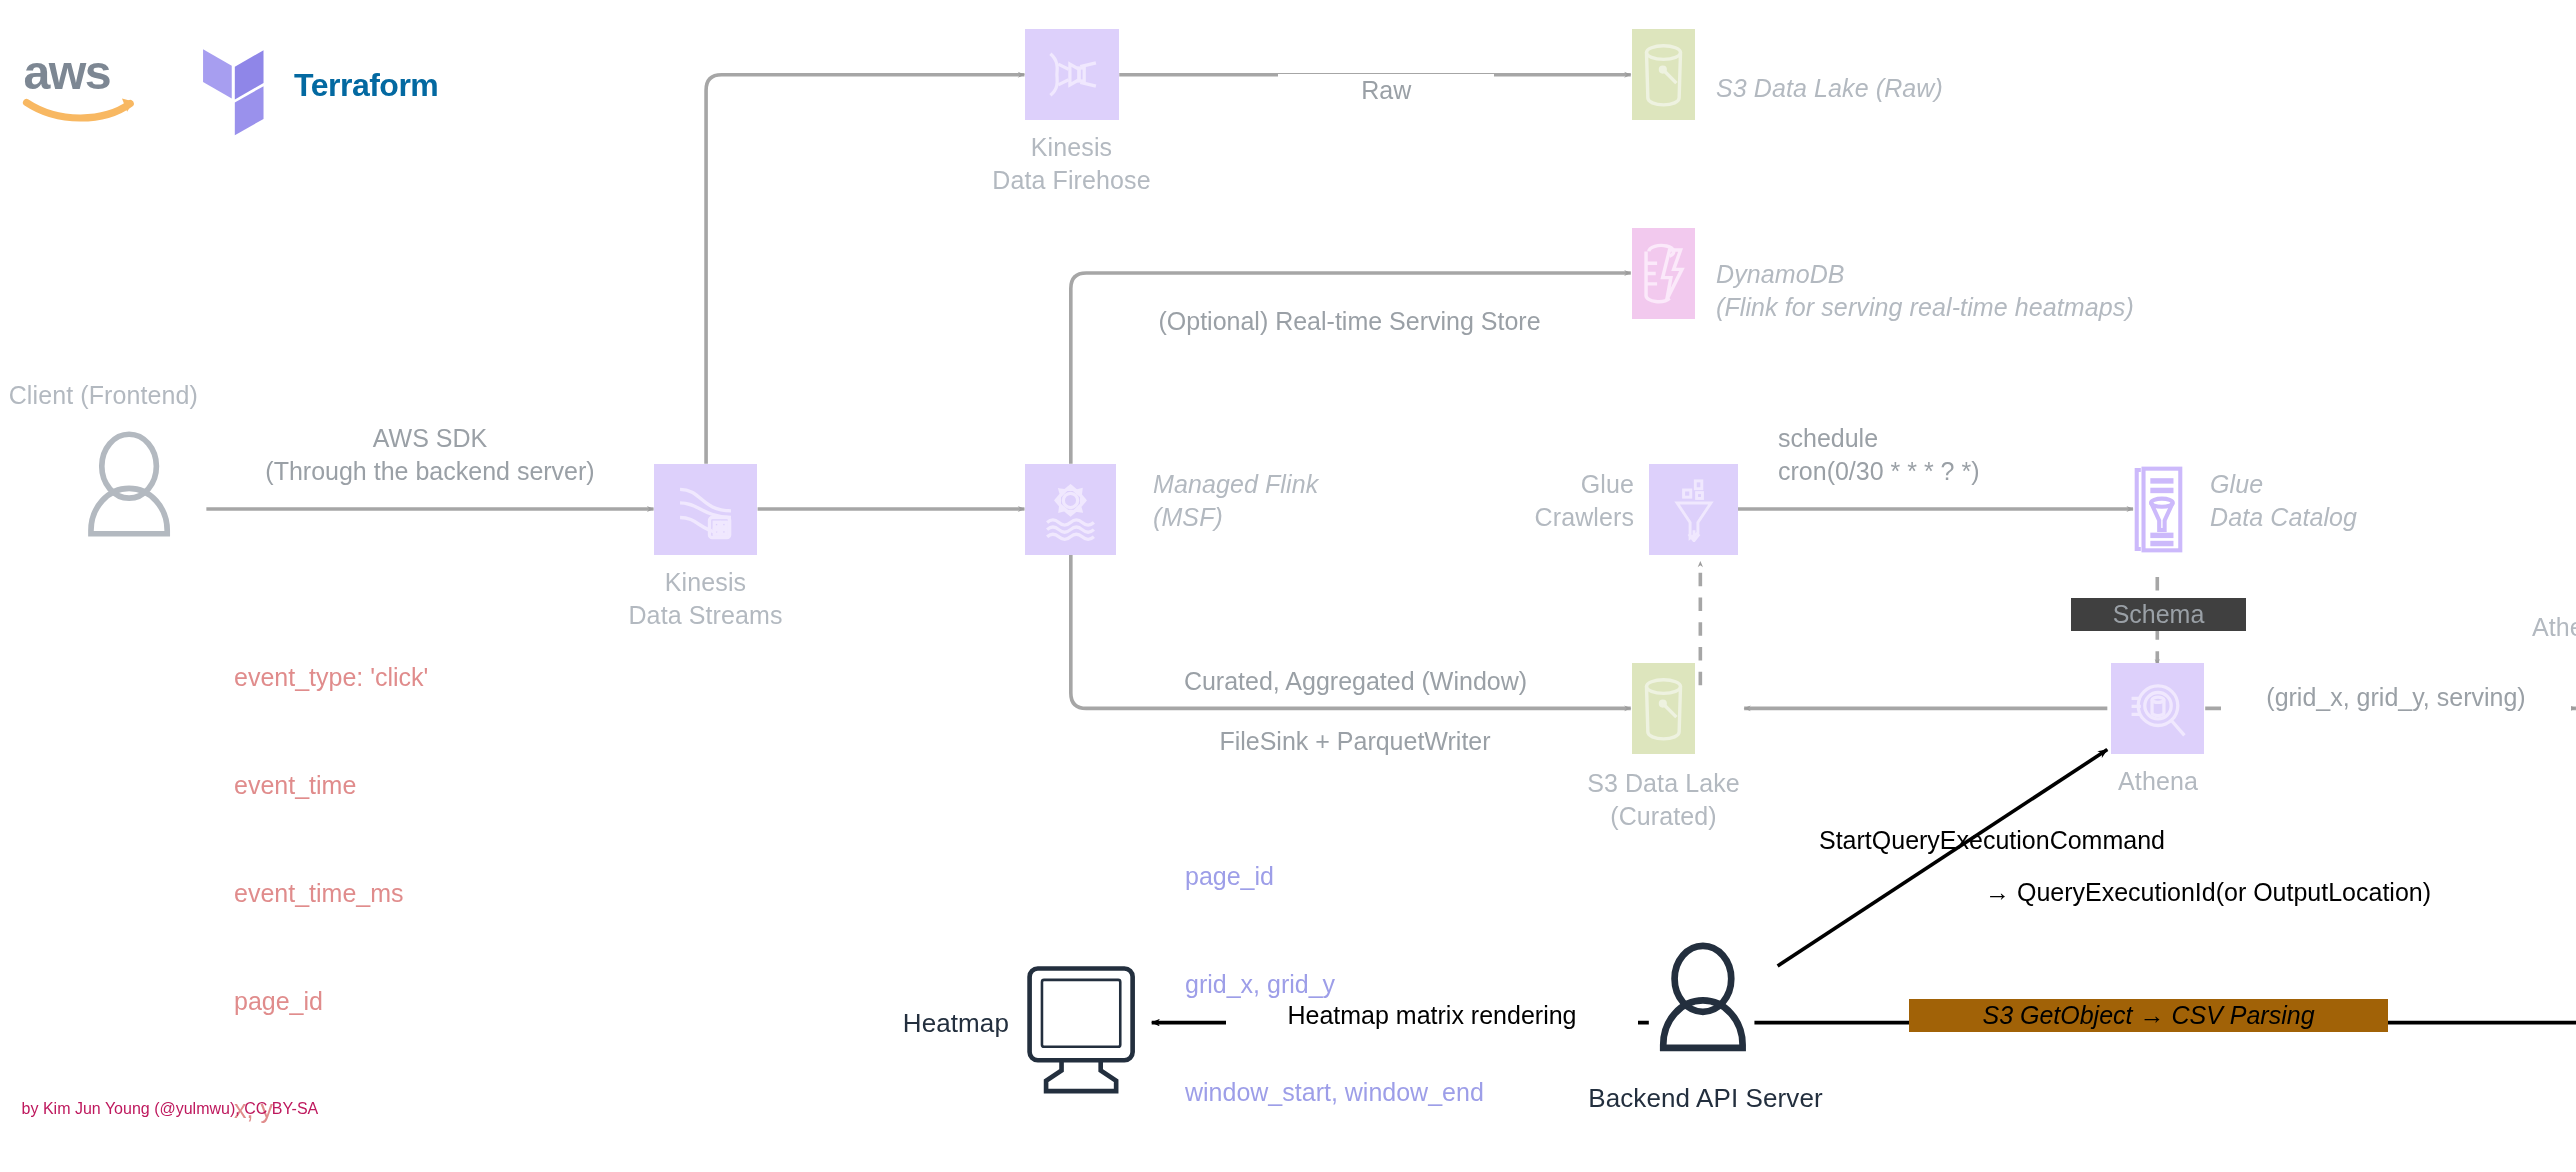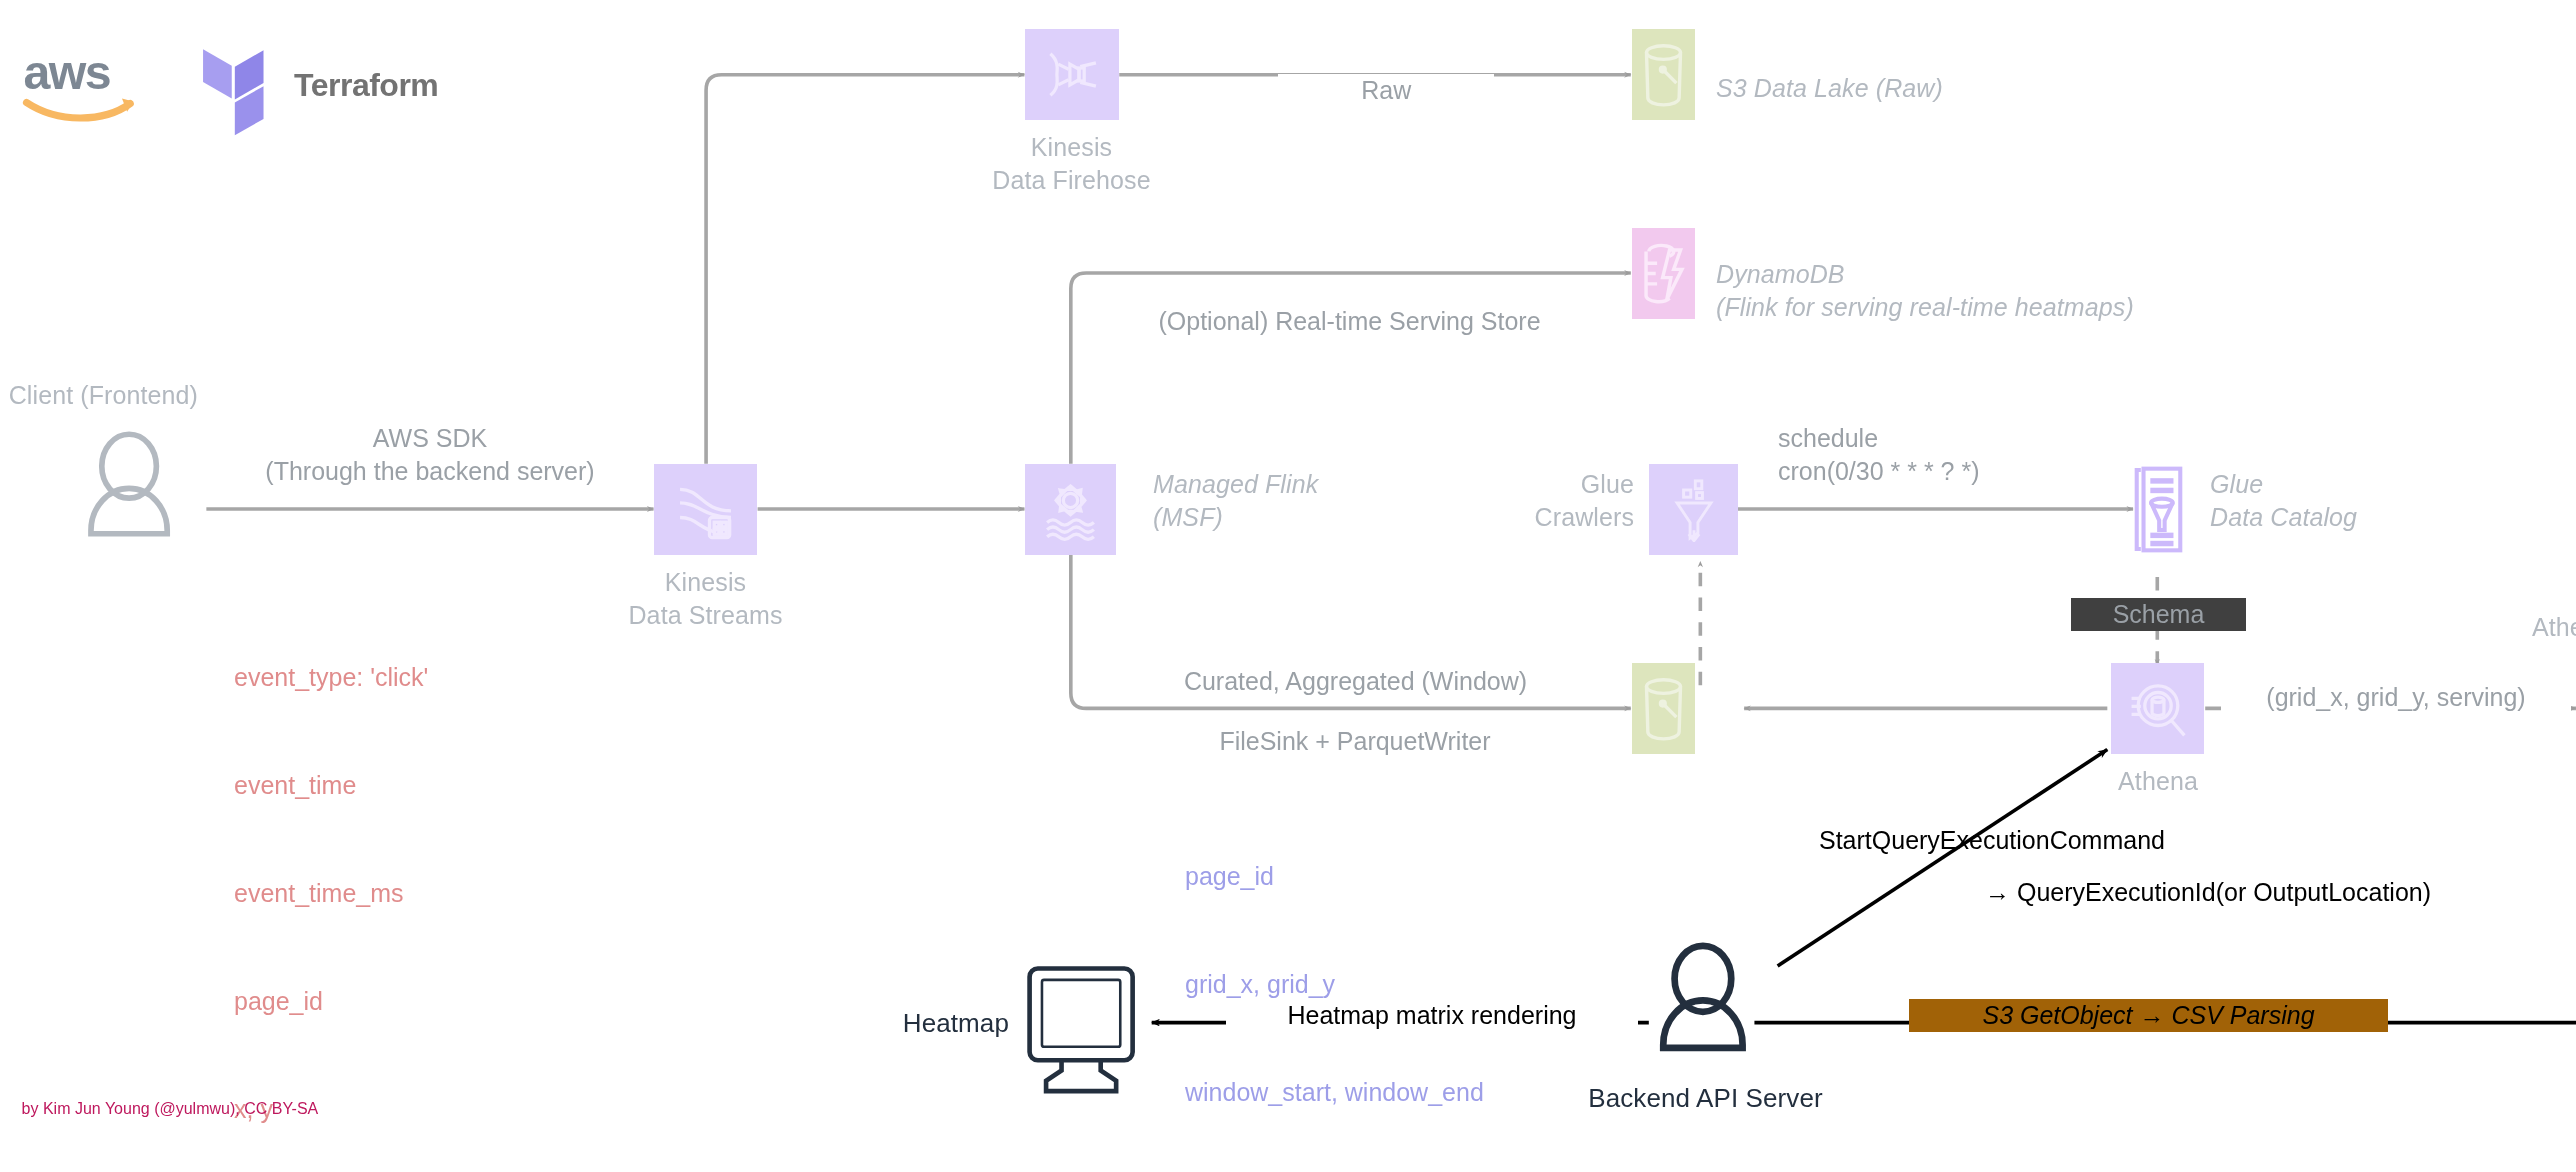--- a/index.html
+++ b/index.html
@@ -26,21 +26,21 @@
 
   .flds{position:absolute;font-size:25px;line-height:1.44;white-space:pre;}
   .flds.red{color:#e08c8c;}
   .flds.violet{color:#9d9ee8;}
 
   .footer{position:absolute;color:#be185d;font-size:16px;}
 
   
   #aws-logo{position:absolute;}
   #tf-logo{position:absolute;}
-  .tf-word{position:absolute;color:#737373;font-size:32px;font-weight:bold;letter-spacing:-0.5px;}
+  .tf-word{position:absolute;color:#0369a1;font-size:32px;font-weight:bold;letter-spacing:-0.5px;}
 </style>
 </head>
 <body>
 
 <div id="stage">
 
   <div id="aws-logo" style="left:20.6px;top:45px;width:124px;height:77px;">
     <svg width="124" height="77" viewBox="0 0 240 150">
       <text x="4" y="86" font-family="Liberation Sans, sans-serif" font-size="94" font-weight="bold" fill="#7d8793" letter-spacing="-3">aws</text>
       <path d="M10 112 C 70 152, 160 152, 212 114" stroke="#f8b862" stroke-width="14" fill="none" stroke-linecap="round"></path>
@@ -229,20 +229,22 @@
   <div class="node" style="left:1632px;top:663px;">
     <div class="tile" style="width:63px;height:91px;background:#dde5bd;">
       <svg width="49" height="68" viewBox="0 0 70 100" stroke="#eef2e0" stroke-width="5" fill="none">
         <ellipse cx="35" cy="17" rx="25" ry="10"></ellipse>
         <path d="M10 17 L12 84 a23 10 0 0 0 46 0 L60 17"></path>
         <path d="M34 42 L54 62"></path>
         <circle cx="34" cy="42" r="3.5" fill="#eef2e0"></circle>
       </svg>
     </div>
   </div>
+  <div class="lbl center" style="left:1509px;top:767px;width:309px;">S3 Data Lake
+(Curated)</div>
 
   <div class="node" style="left:2111px;top:663px;">
     <div class="tile" style="width:93px;height:91px;background:#ddd0fb;">
       <svg width="66" height="66" viewBox="0 0 100 100" stroke="#f0e8fe" stroke-width="5" fill="none">
         <circle cx="50" cy="45" r="30"></circle>
         <circle cx="50" cy="45" r="20"></circle>
         <path d="M70 67 L90 90"></path>
         <ellipse cx="50" cy="36" rx="9" ry="4"></ellipse>
         <path d="M41 36 L41 56 a9 4 0 0 0 18 0 L59 36"></path>
         <path d="M10 34 h14 M10 46 h14 M10 58 h14"></path>

